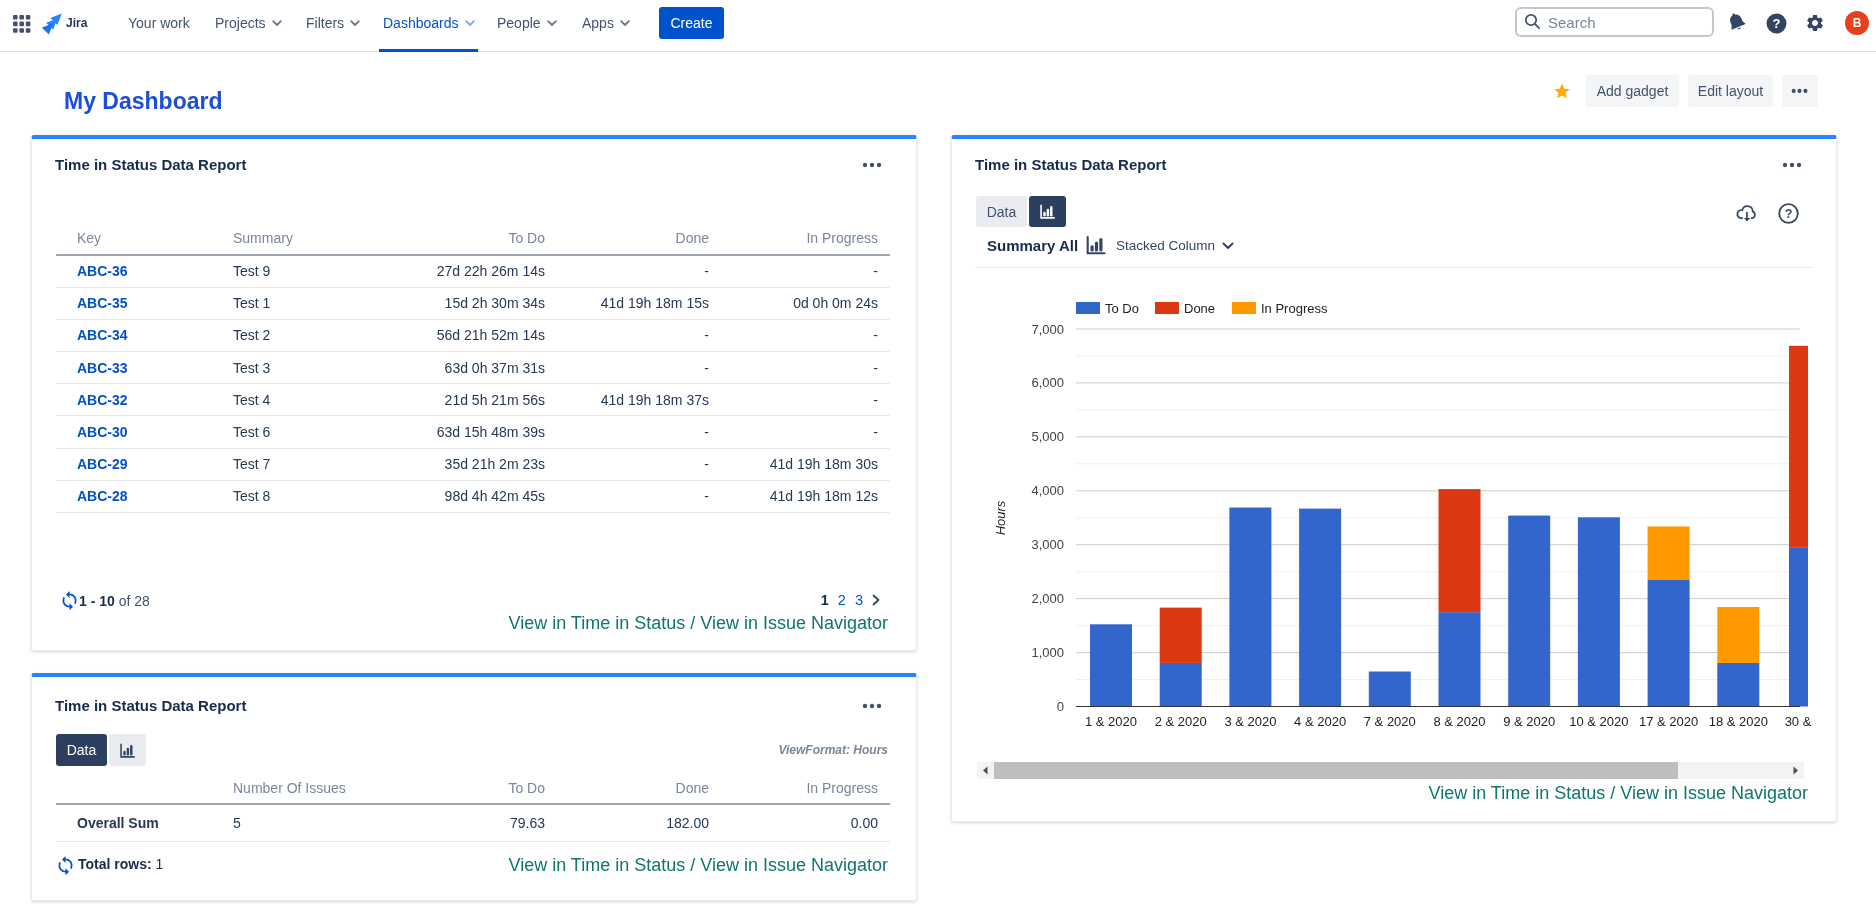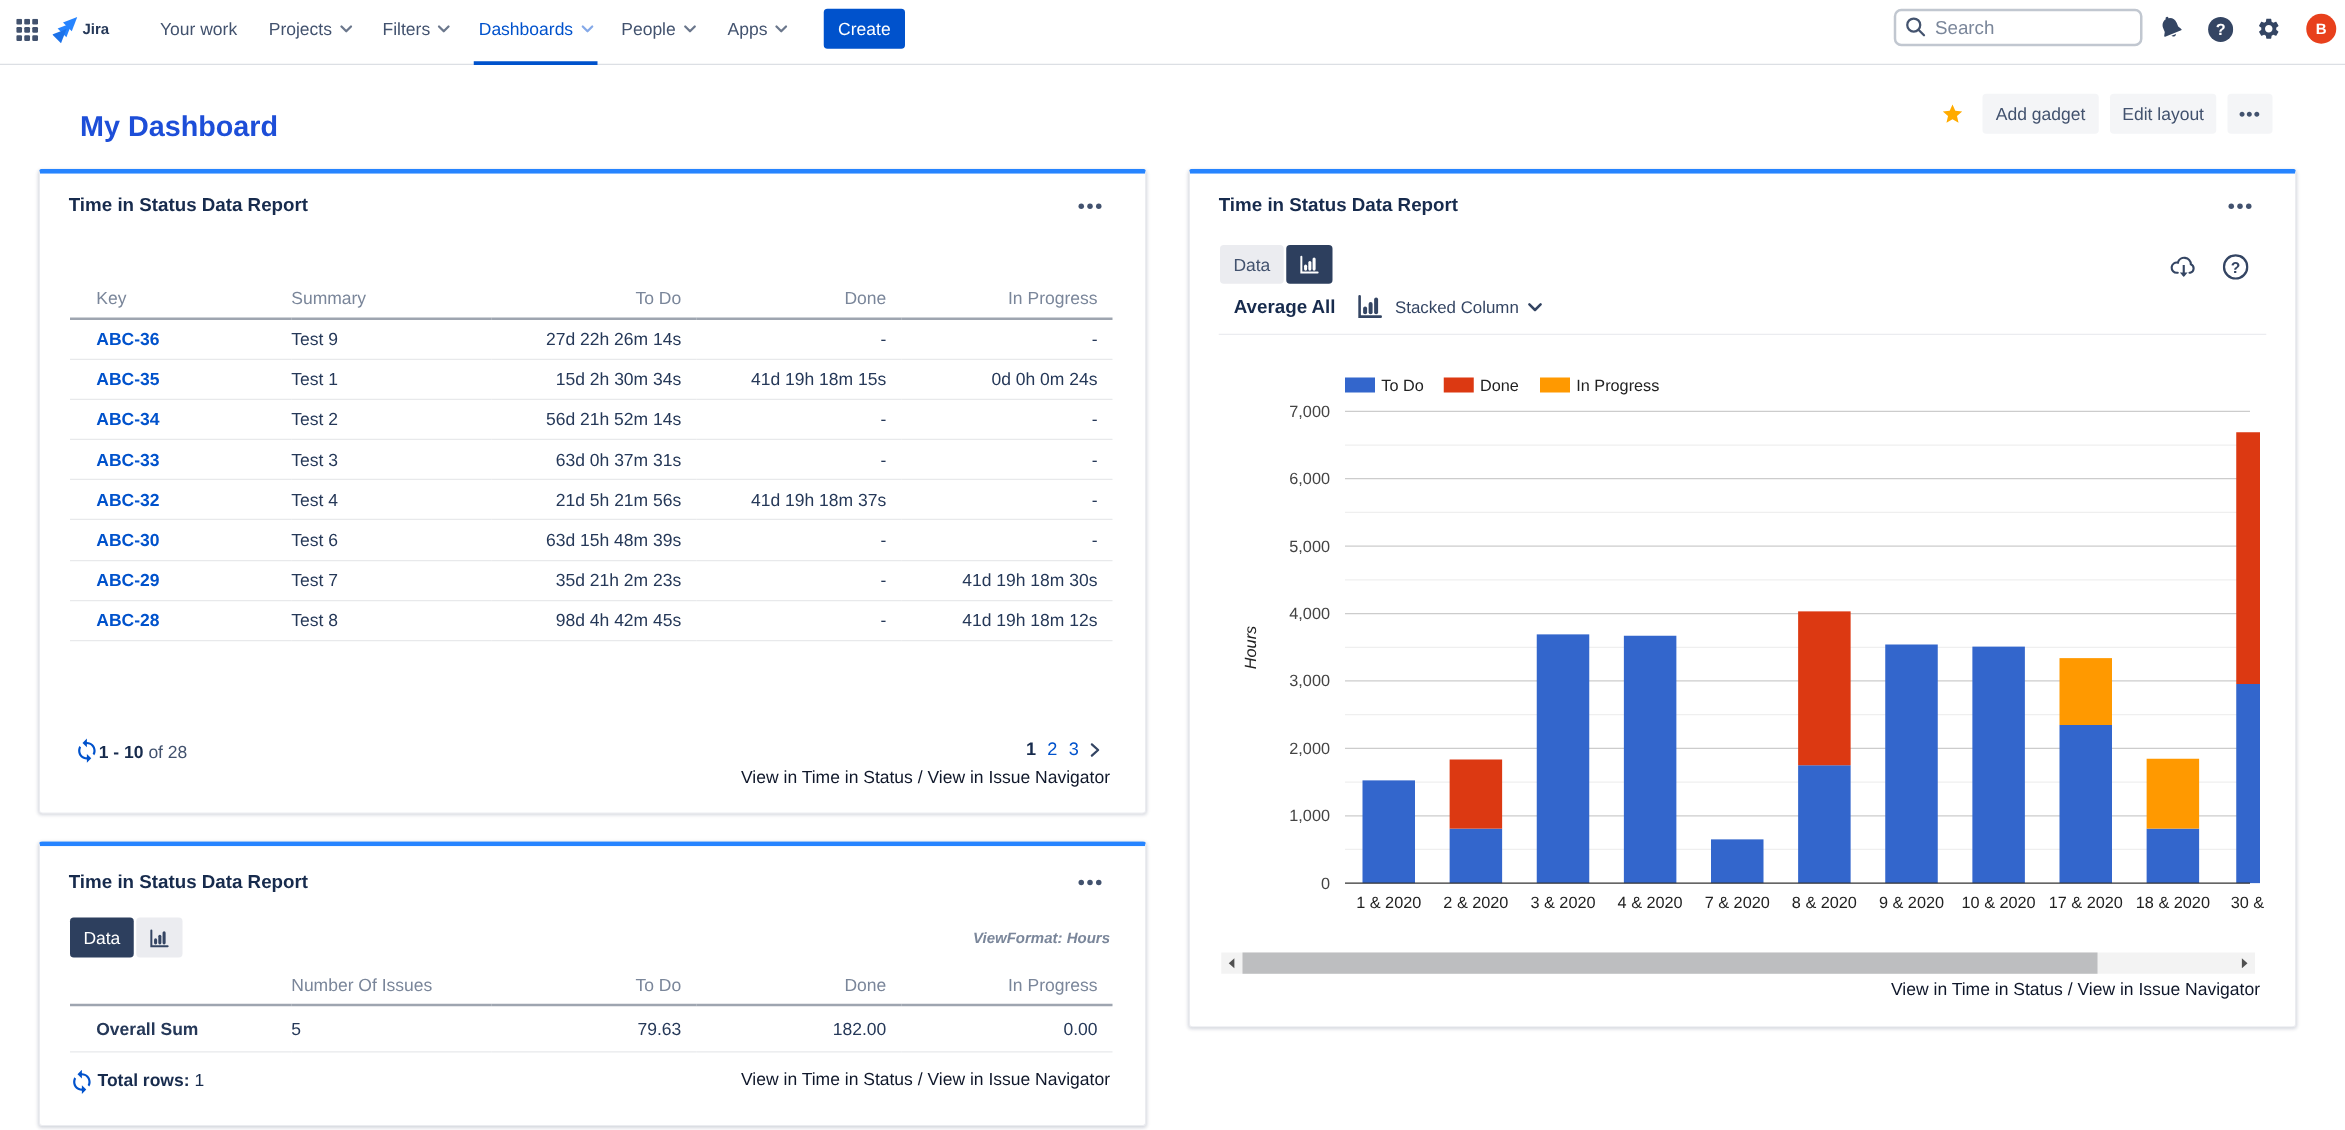--- a/index.html
+++ b/index.html
@@ -15,21 +15,21 @@
   font-size:14px;display:flex;align-items:center;justify-content:center;}
 .tbl{position:absolute;border-collapse:collapse;table-layout:fixed;}
 .tbl th{font-weight:400;color:#7A869A;font-size:14px;}
 .tbl td{font-size:14px;color:#253858;}
 .num{text-align:right;padding-right:12px;}
 .keycol{padding-left:21px;text-align:left;}
 a.key{color:#0052CC;font-weight:700;text-decoration:none;}
 .seg{position:absolute;border-radius:3px;display:flex;align-items:center;justify-content:center;}
 .seg.on{background:#2D3F5E;color:#fff;font-size:14px;}
 .seg.off{background:#EBECF0;color:#42526E;font-size:14px;}
-.vlink{position:absolute;font-size:14px;color:#0f172a;}
+.vlink{position:absolute;font-size:18px;color:#0f766e;}
 </style></head><body>
 
 <div class="abs" style="left:0;top:0;width:1876px;height:52px;border-bottom:1px solid #DCDFE4;background:#fff;"></div>
 <svg class="abs" style="left:13px;top:15px" width="18" height="19" viewBox="0 0 18 19">
     <rect x="0.0" y="0.0" width="4.6" height="4.6" rx="1" fill="#42526E"></rect>
     <rect x="6.4" y="0.0" width="4.6" height="4.6" rx="1" fill="#42526E"></rect>
     <rect x="12.8" y="0.0" width="4.6" height="4.6" rx="1" fill="#42526E"></rect>
     <rect x="0.0" y="6.6" width="4.6" height="4.6" rx="1" fill="#42526E"></rect>
     <rect x="6.4" y="6.6" width="4.6" height="4.6" rx="1" fill="#42526E"></rect>
     <rect x="12.8" y="6.6" width="4.6" height="4.6" rx="1" fill="#42526E"></rect>
@@ -248,21 +248,21 @@
   </div>
 <svg class="abs" style="left:1736px;top:203px" width="22" height="21" viewBox="0 0 22 21">
 <path d="M6.2 15.2 H5.6 A4.1 4.1 0 1 1 6.3 7.1 A5.3 5.3 0 0 1 16.7 8.4 A3.6 3.6 0 0 1 16.2 15.2 H15.6" fill="none" stroke="#344563" stroke-width="1.7" stroke-linecap="round"></path>
 <path d="M11 9 L11 17.6" stroke="#344563" stroke-width="1.7"></path>
 <path d="M7.9 15.0 L11 18.6 L14.1 15.0 Z" fill="#344563"></path>
   </svg>
 <svg class="abs" style="left:1778px;top:203px" width="21" height="21" viewBox="0 0 21 21">
 <circle cx="10.5" cy="10.5" r="9.3" fill="none" stroke="#344563" stroke-width="1.8"></circle>
 <text x="10.5" y="15" font-size="12.5" font-weight="700" fill="#344563" text-anchor="middle" font-family="Liberation Sans">?</text>
   </svg>
-<div class="abs" style="left:987px;top:237px;font-size:15px;font-weight:700;color:#172B4D;">Average All</div>
+<div class="abs" style="left:987px;top:237px;font-size:15px;font-weight:700;color:#172B4D;">Summary All</div>
 <div class="abs" style="left:1085px;top:234px;"><svg width="22" height="22" viewBox="0 0 18 18">
       <path d="M2.2 2.5 L2.2 15.8 L16 15.8" fill="none" stroke="#344563" stroke-width="1.7" stroke-linecap="round"></path>
       <path d="M5.8 13 L5.8 10.5" stroke="#344563" stroke-width="2.6" stroke-linecap="round"></path>
       <path d="M9.4 13 L9.4 7.5" stroke="#344563" stroke-width="2.6" stroke-linecap="round"></path>
       <path d="M13 13 L13 4.5" stroke="#344563" stroke-width="2.6" stroke-linecap="round"></path>
     </svg></div>
 <div class="abs" style="left:1116px;top:238px;font-size:13.5px;color:#344563;">Stacked Column</div>
 <svg class="abs" style="left:1222px;top:242px" width="12" height="8" viewBox="0 0 12 8">
     <path d="M1.5 1.5 L6 6 L10.5 1.5" fill="none" stroke="#344563" stroke-width="2" stroke-linecap="round" stroke-linejoin="round"></path>
   </svg>

